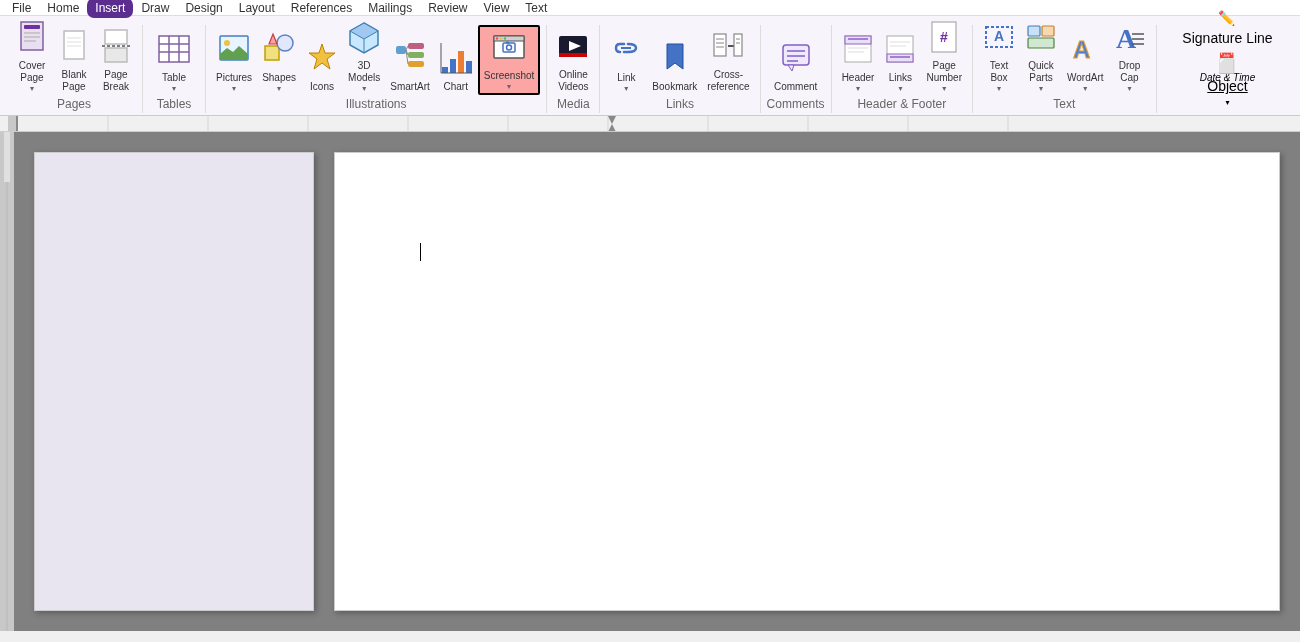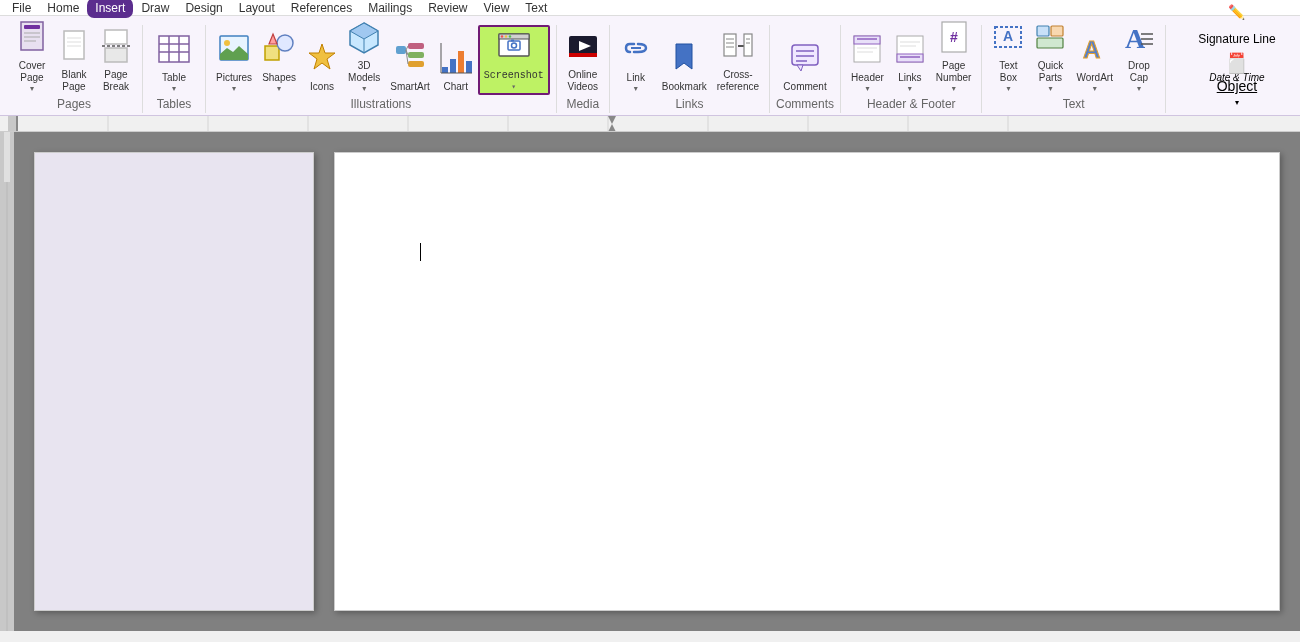--- a/index.html
+++ b/index.html
@@ -307,21 +307,21 @@
             <rect x="2" y="26" width="6" height="6" fill="#4472c4"></rect>
             <rect x="10" y="18" width="6" height="14" fill="#4472c4"></rect>
             <rect x="18" y="10" width="6" height="22" fill="#ed7d31"></rect>
             <rect x="26" y="20" width="6" height="12" fill="#4472c4"></rect>
             <line x1="1" y1="32" x2="33" y2="32" stroke="#555" stroke-width="1"></line>
             <line x1="1" y1="2" x2="1" y2="32" stroke="#555" stroke-width="1"></line>
           </svg>
         </div>
         <div class="label">Chart</div>
       </div>
-      <div class="rb-btn active-btn" style="border:2px solid #701a75; background:#bef264;font-family:Liberation Mono, monospace;">
+      <div class="rb-btn active-btn" style="border:2px solid #000000; background:#fca5a5;">
         <div class="icon">
           <svg width="34" height="34" viewBox="0 0 34 34">
             <rect x="2" y="6" width="30" height="22" fill="#fff" stroke="#555" stroke-width="1.5" rx="1"></rect>
             <rect x="2" y="6" width="30" height="5" fill="#d0d0d0" stroke="#555" stroke-width="1"></rect>
             <circle cx="5" cy="8.5" r="1.2" fill="#f05050"></circle>
             <circle cx="9" cy="8.5" r="1.2" fill="#f0c040"></circle>
             <circle cx="13" cy="8.5" r="1.2" fill="#50c050"></circle>
 
             <rect x="11" y="13" width="12" height="9" rx="1" fill="none" stroke="#4472c4" stroke-width="1.5"></rect>
             <circle cx="17" cy="17.5" r="2.5" fill="none" stroke="#4472c4" stroke-width="1.5"></circle>
@@ -498,21 +498,21 @@
       </div>
     </div>
     <div class="ribbon-group-label">Text</div>
   </div>
 
   <div class="ribbon-group" style="border-right:none;">
     <div class="ribbon-group-items">
       <div class="rb-stack">
         <div class="rb-btn-sm" style="display:flex;align-items:center;gap:4px;padding:2px 4px;min-width:130px;">
           <span style="font-size:14px;">✏️</span>
-          <span style="font-size:12px;margin-top:8px;">Signature Line</span>
+          <span style="font-size:14px;">Signature Line</span>
           <span style="font-size:8px;">▾</span>
         </div>
         <div class="rb-btn-sm" style="display:flex;align-items:center;gap:4px;padding:2px 4px;min-width:130px;">
           <span style="font-size:14px;">📅</span>
           <span style="font-size:10px;font-style:italic;">Date &amp; Time</span>
         </div>
         <div class="rb-btn-sm" style="display:flex;align-items:center;gap:4px;padding:2px 4px;min-width:130px;">
           <span style="font-size:14px;">⬜</span>
           <span style="font-size:14px;text-decoration:underline;">Object</span>
           <span style="font-size:8px;">▾</span>

